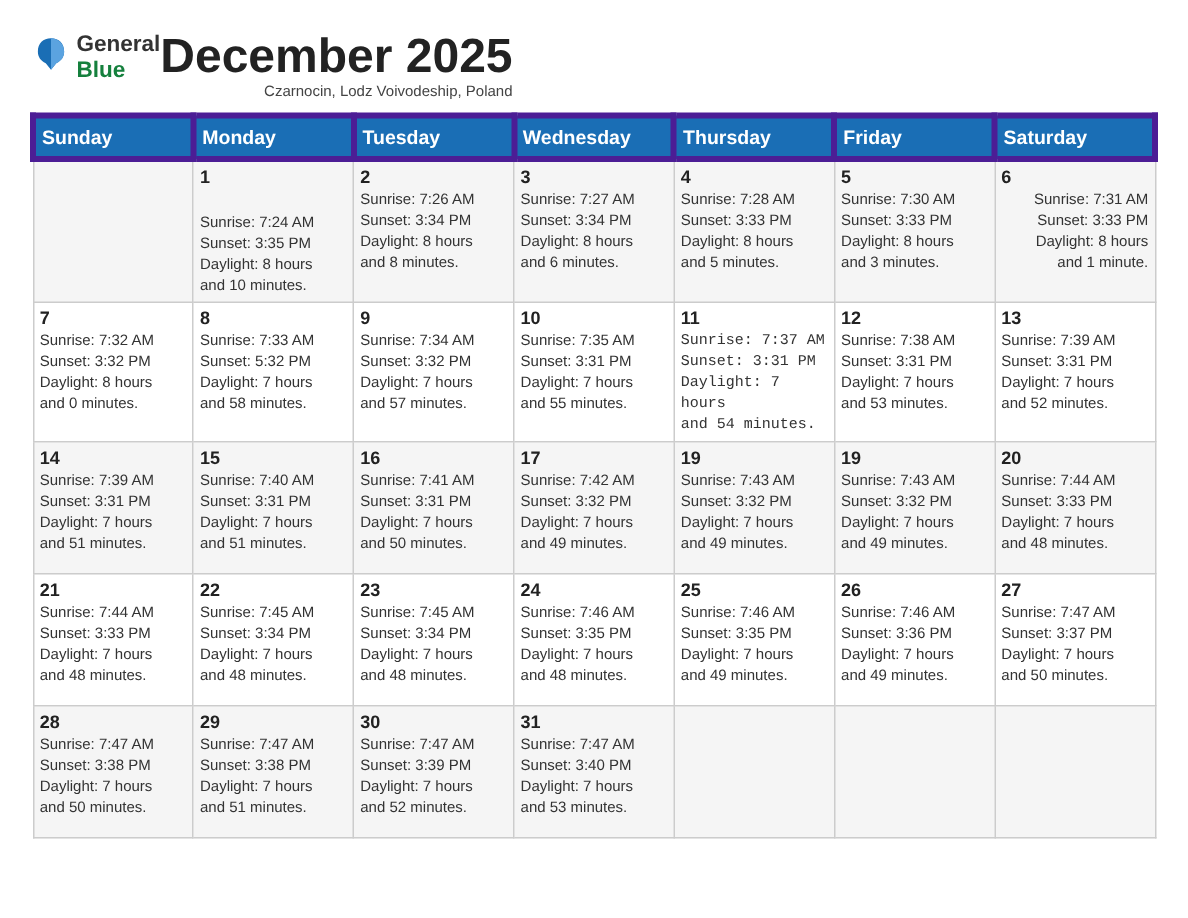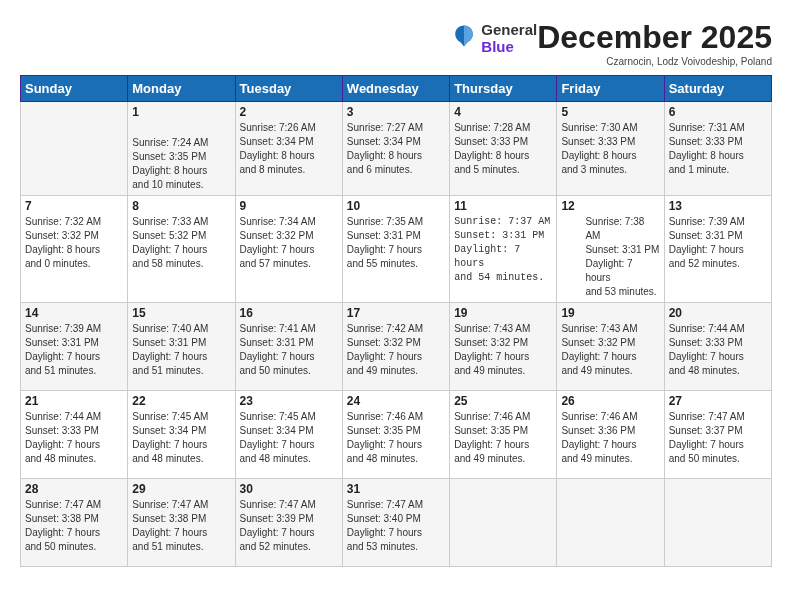--- a/index.html
+++ b/index.html
@@ -11,21 +11,21 @@
       overflow: hidden;
     }
     .page {
       width: 792px;
       height: 612px;
       padding: 18px 20px 12px 20px;
       background: #fff;
     }
     .header {
       display: flex;
-      justify-content: flex-end;
+      justify-content: flex-start;
       align-items: flex-start;
       margin-bottom: 8px;
     }
     .logo {
       display: flex;
       align-items: flex-start;
       margin-top: 4px;
     }
     .logo-text {
       display: flex;
@@ -33,21 +33,21 @@
       line-height: 1.1;
     }
     .logo-general {
       font-size: 15px;
       font-weight: bold;
       color: #333;
     }
     .logo-blue {
       font-size: 15px;
       font-weight: bold;
-      color: #6d28d9;
+      color: #15803d;
     }
     .logo-icon {
       width: 28px;
       height: 28px;
       margin-right: 3px;
     }
     .title-block {
       text-align: right;
     }
     .main-title {
@@ -64,21 +64,21 @@
       width: 100%;
       border-collapse: collapse;
       font-size: 10.5px;
     }
     .calendar thead th {
       background-color: #1a6eb5;
       color: #fff;
       font-weight: bold;
       font-size: 13px;
       padding: 5px 4px;
-      border: 1px solid #4c1d95;
+      border: 4px solid #4c1d95;
       text-align: left;
     }
     .calendar tbody td {
       border: 1px solid #ccc;
       vertical-align: top;
       padding: 3px 4px;
       width: calc(100% / 7);
       height: 88px;
     }
     .calendar tbody tr:nth-child(odd) td {
@@ -169,21 +169,21 @@
           </td>
           <td>
             <span class="day-number">5</span>
             <div class="day-info" style="white-space: pre-line;">Sunrise: 7:30 AM
 Sunset: 3:33 PM
 Daylight: 8 hours
 and 3 minutes.</div>
           </td>
           <td>
             <span class="day-number">6</span>
-            <div class="day-info" style="white-space: pre-line;">Sunrise: 7:31 AM
+            <div class="day-info" style="white-space: pre-line; text-align: right;">Sunrise: 7:31 AM
 Sunset: 3:33 PM
 Daylight: 8 hours
 and 1 minute.</div>
           </td>
         </tr>
         <tr>
           <td>
             <span class="day-number">7</span>
             <div class="day-info" style="white-space: pre-line;">Sunrise: 7:32 AM
 Sunset: 3:32 PM
@@ -213,21 +213,21 @@
           </td>
           <td>
             <span class="day-number">11</span>
             <div class="day-info" style="white-space: pre-line; font-family: Liberation Mono, monospace;">Sunrise: 7:37 AM
 Sunset: 3:31 PM
 Daylight: 7 hours
 and 54 minutes.</div>
           </td>
           <td>
             <span class="day-number">12</span>
-            <div class="day-info" style="white-space: pre-line; margin-left: 24px;">Sunrise: 7:38 AM
+            <div class="day-info" style="white-space: pre-line;">Sunrise: 7:38 AM
 Sunset: 3:31 PM
 Daylight: 7 hours
 and 53 minutes.</div>
           </td>
           <td>
             <span class="day-number">13</span>
             <div class="day-info" style="white-space: pre-line;">Sunrise: 7:39 AM
 Sunset: 3:31 PM
 Daylight: 7 hours
 and 52 minutes.</div>

